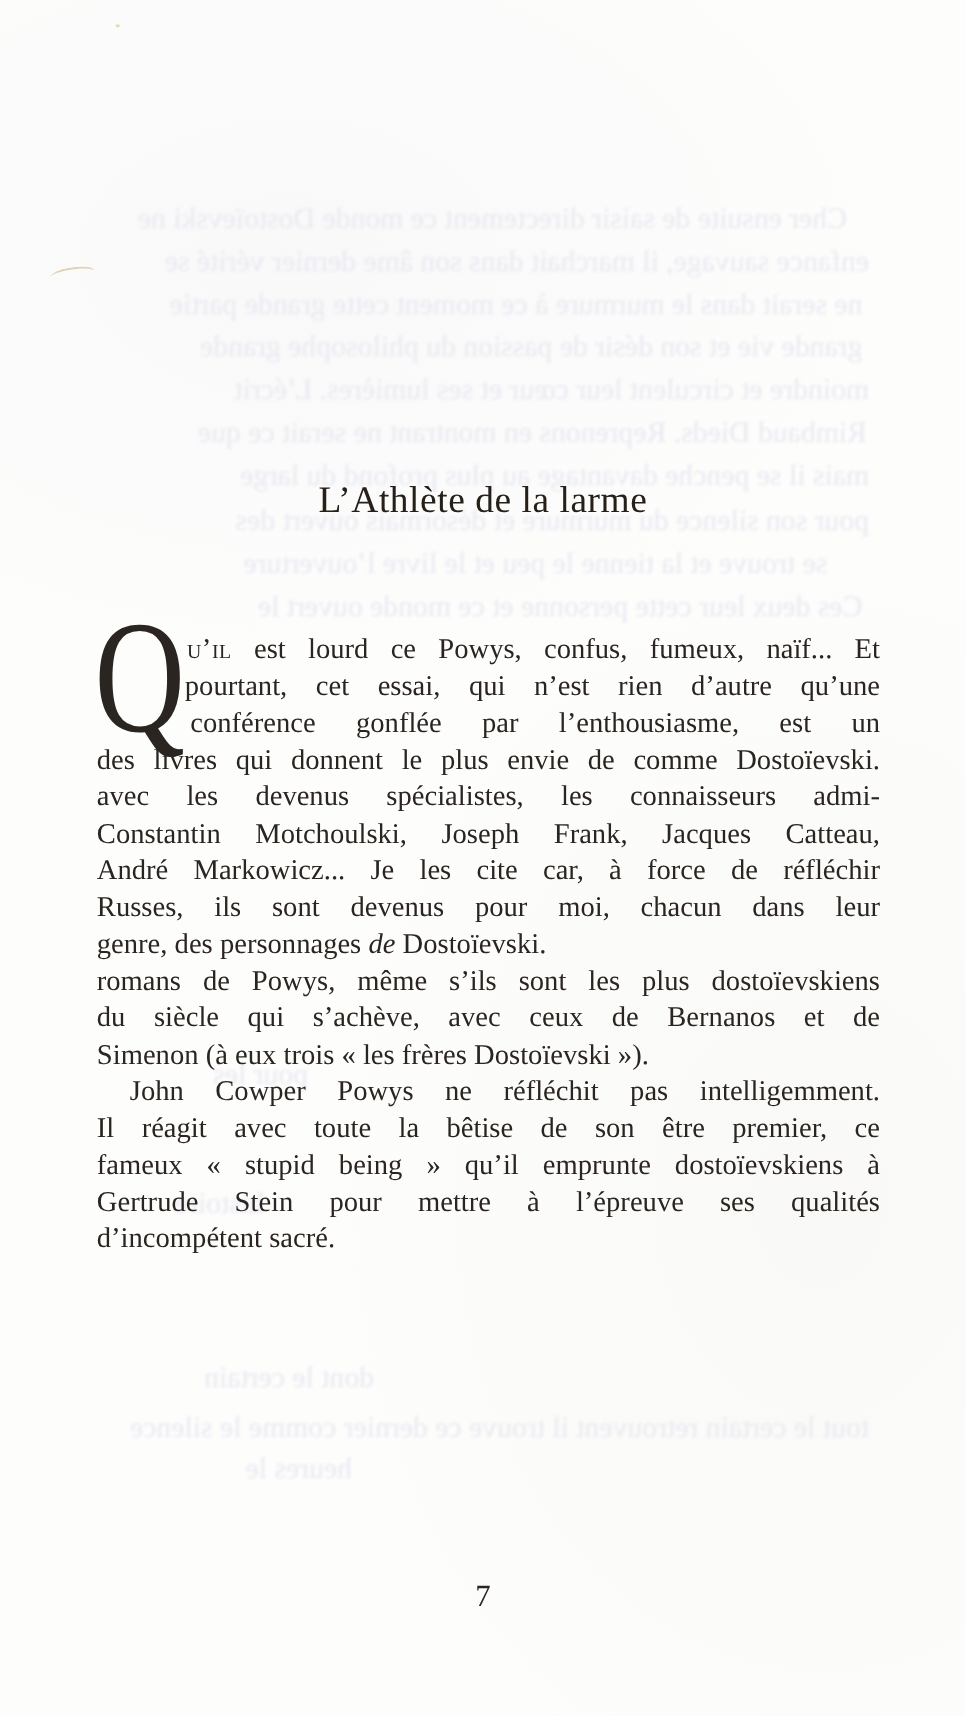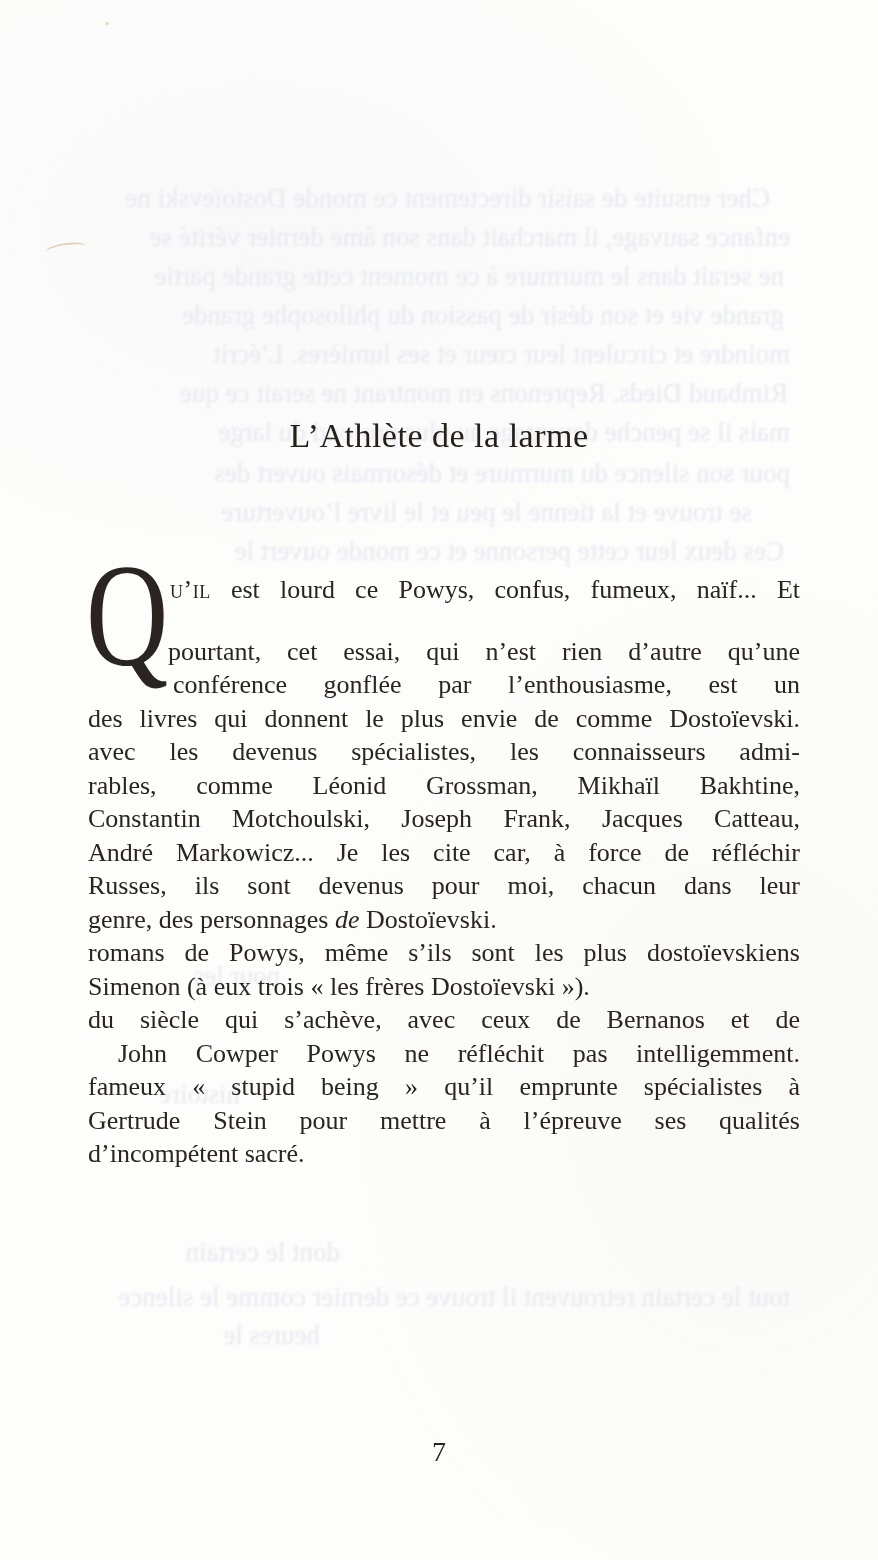--- a/index.html
+++ b/index.html
@@ -48,21 +48,21 @@
     border-top:2px solid #dcc9a2;border-radius:50%;
     transform:rotate(-8deg);opacity:.8;
   }
   .speck{
     position:absolute;left:105px;top:22px;width:4px;height:3px;
     background:#e9dcab;border-radius:50%;
   }
 
   
   .title{
-    position:absolute;top:414px;left:0;width:878px;
+    position:absolute;top:433px;left:0;width:878px;
     margin:0;text-align:center;
     font-size:34px;font-weight:normal;line-height:44px;
     letter-spacing:.5px;color:#262019;
   }
 
   
   .dropcap{
     position:absolute;left:86px;top:543px;
     font-size:146px;line-height:1;
     transform:scaleX(.78);transform-origin:0 0;
@@ -74,21 +74,21 @@
     position:absolute;left:88px;top:573px;width:712px;
     font-size:26px;
   }
   .line{
     height:33.5px;line-height:33.5px;
     text-align:justify;text-align-last:justify;
     white-space:normal;
   }
   .line.final{text-align-last:left;}
   .pl1{padding-left:82px;}
-  .pl2{padding-left:80px;margin-top:28px;}
+  .pl2{padding-left:80px;}
   .pl3{padding-left:85px;}
   .indent{padding-left:30px;}
   .gap{height:22px;}
   .sc{font-variant:small-caps;letter-spacing:.5px;font-family:Liberation Serif, serif;}
   .it{font-style:italic;}
 
   
   .folio{
     position:absolute;top:1436px;left:0;width:878px;
     text-align:center;font-size:28px;color:#2b2521;
@@ -125,36 +125,36 @@
   <div class="dropcap">Q</div>
 
   <div class="bodytext">
 
     <div>
       <div class="line pl1"><span class="sc">u’il</span><span> est lourd ce Powys, confus, fumeux, naïf... Et</span></div>
       <div class="line pl2">pourtant, cet essai, qui n’est rien d’autre qu’une</div>
       <div class="line pl3">conférence gonflée par l’enthousiasme, est un</div>
       <div class="line">des livres qui donnent le plus envie de comme Dostoïevski.</div>
       <div class="line">avec les devenus spécialistes, les connaisseurs admi-</div>
-      <div class="line">rables, comme Léonid Grossman, Mikhaïl Bakhtine,</div>
       <div class="line">Constantin Motchoulski, Joseph Frank, Jacques Catteau,</div>
       <div class="line">André Markowicz... Je les cite car, à force de réfléchir</div>
       <div class="line">Russes, ils sont devenus pour moi, chacun dans leur</div>
       <div class="line final"><span>genre, des personnages </span><span class="it">de</span><span> Dostoïevski.</span></div>
     </div>
 
     <div>
       <div class="line">romans de Powys, même s’ils sont les plus dostoïevskiens</div>
+      <div class="line">du siècle qui s’achève, avec ceux de Bernanos et de</div>
       <div class="line final">Simenon (à eux trois « les frères Dostoïevski »).</div>
-      <div class="line">du siècle qui s’achève, avec ceux de Bernanos et de</div>
     </div>
 
     <div>
       <div class="line indent">John Cowper Powys ne réfléchit pas intelligemment.</div>
-      <div class="line">fameux « stupid being » qu’il emprunte spécialistes à</div>
+      <div class="line">Il réagit avec toute la bêtise de son être premier, ce</div>
+      <div class="line">fameux « stupid being » qu’il emprunte dostoïevskiens à</div>
       <div class="line">Gertrude Stein pour mettre à l’épreuve ses qualités</div>
       <div class="line final">d’incompétent sacré.</div>
     </div>
 
     <div class="gap"></div>
 
 
   </div>
 
   <div class="folio">7</div>

